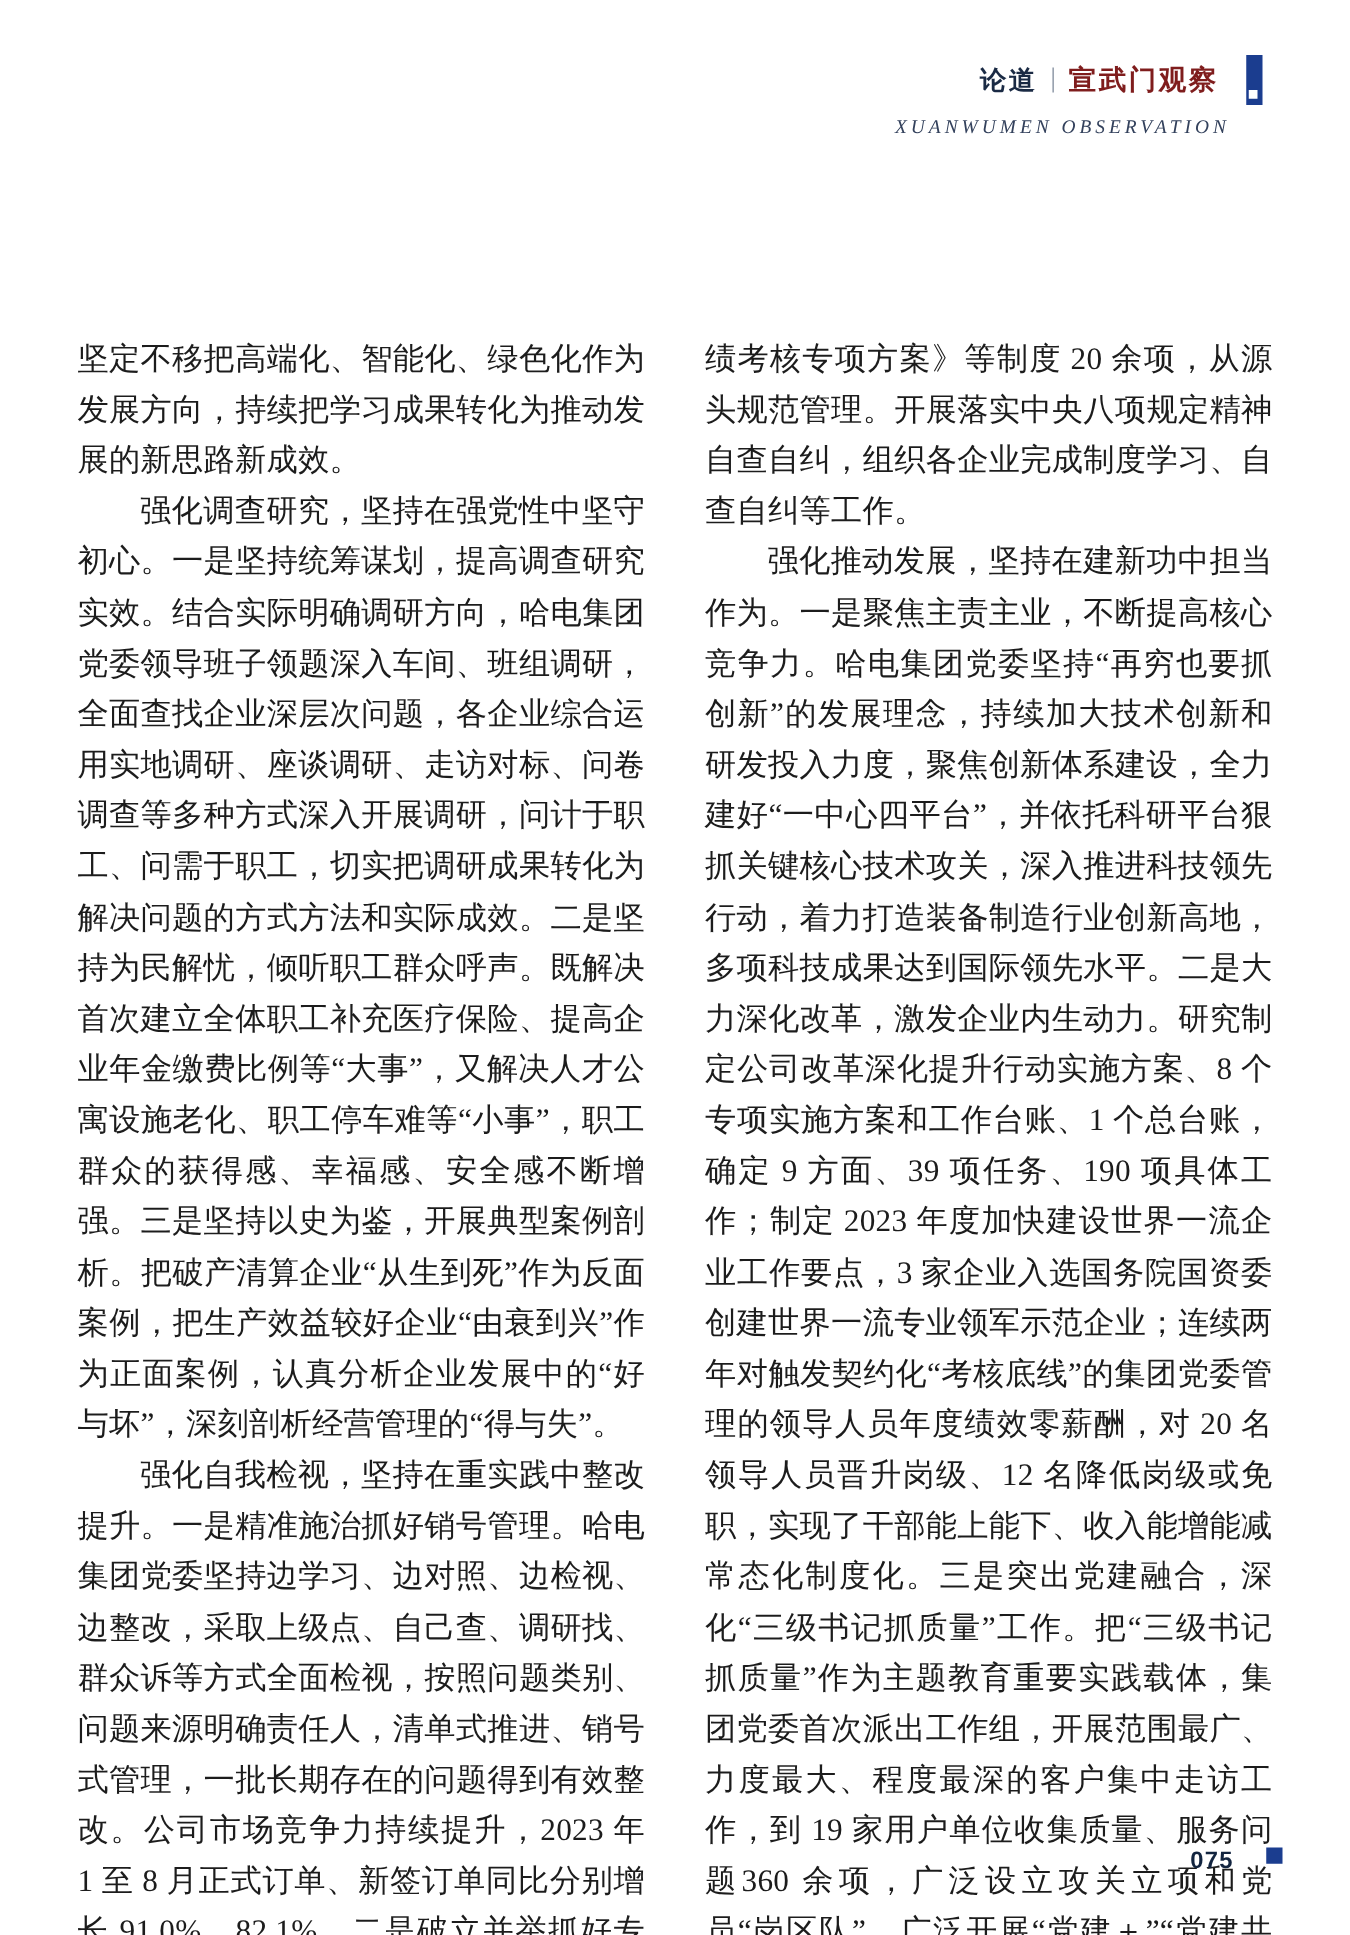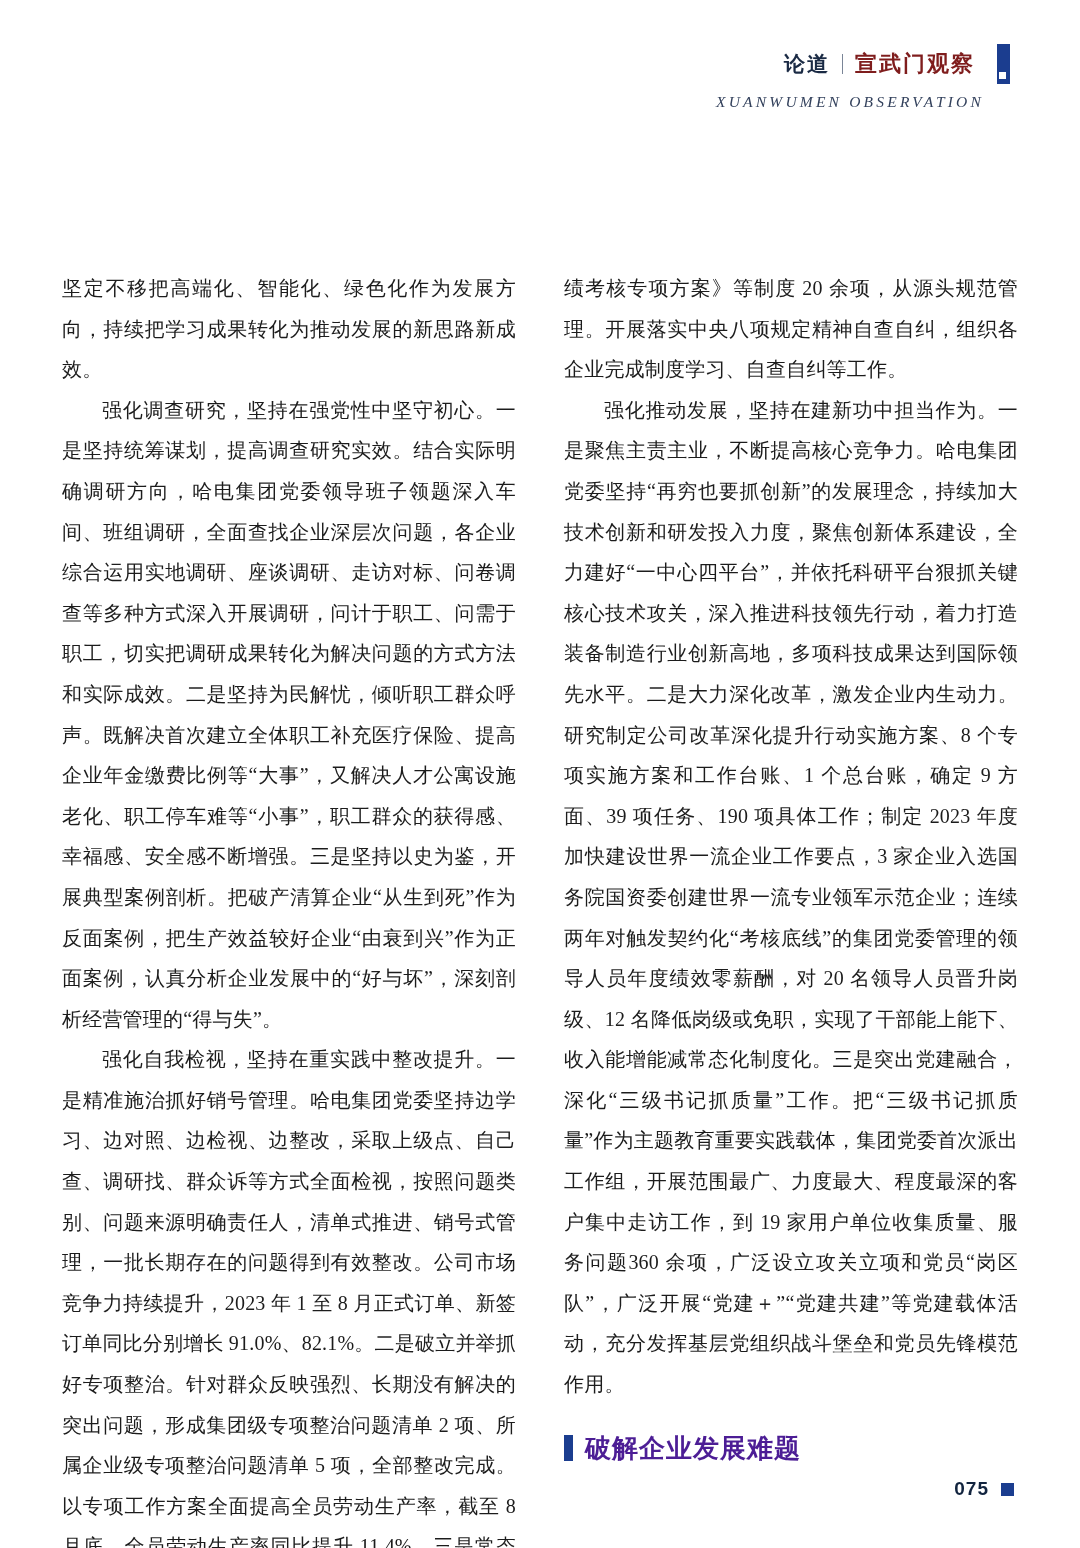--- a/index.html
+++ b/index.html
@@ -88,21 +88,21 @@
     left: 62px;
     width: 956px;
     display: flex;
     gap: 48px;
   }
   .col {
     width: 454px;
   }
   p.para {
     margin: 0 0 0 0;
-    font-size: 20px;
+    font-size: 25px;
     line-height: 40.6px;
     text-align: justify;
     text-justify: inter-ideograph;
     letter-spacing: 0.2px;
     color: #1c1c1c;
     font-family: "Liberation Serif", "DejaVu Serif", serif;
   }
   p.para + p.para {
     margin-top: 0px;
   }
@@ -128,25 +128,24 @@
     font-size: 26px;
     font-weight: bold;
     color: #4c1d95;
     letter-spacing: 1px;
     font-family: Liberation Mono, monospace;
   }
 
   
   .footer {
     position: absolute;
-    right: 66px;
+    right: 54px;
     bottom: 48px;
     display: flex;
-    align-items: center;
-    gap: 12px;
+    gap: 26px;
   }
   .page-num {
     font-family: "Liberation Sans", sans-serif;
     font-size: 19px;
     font-weight: bold;
     color: #12243f;
     letter-spacing: 1px;
   }
   .footer-mark {
     width: 13px;

